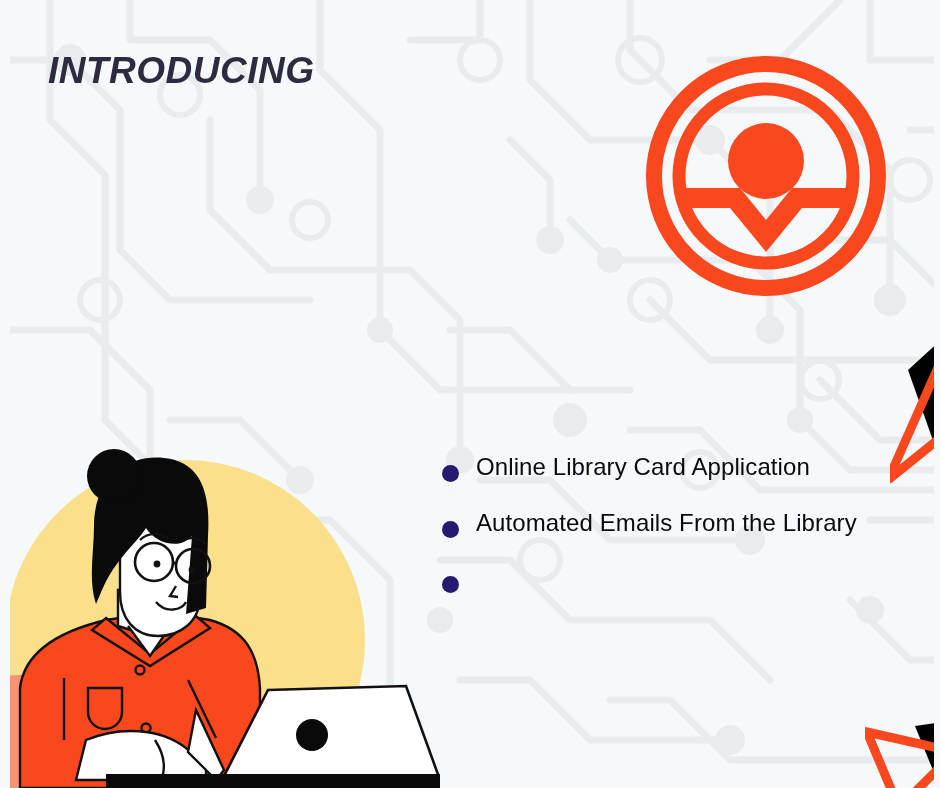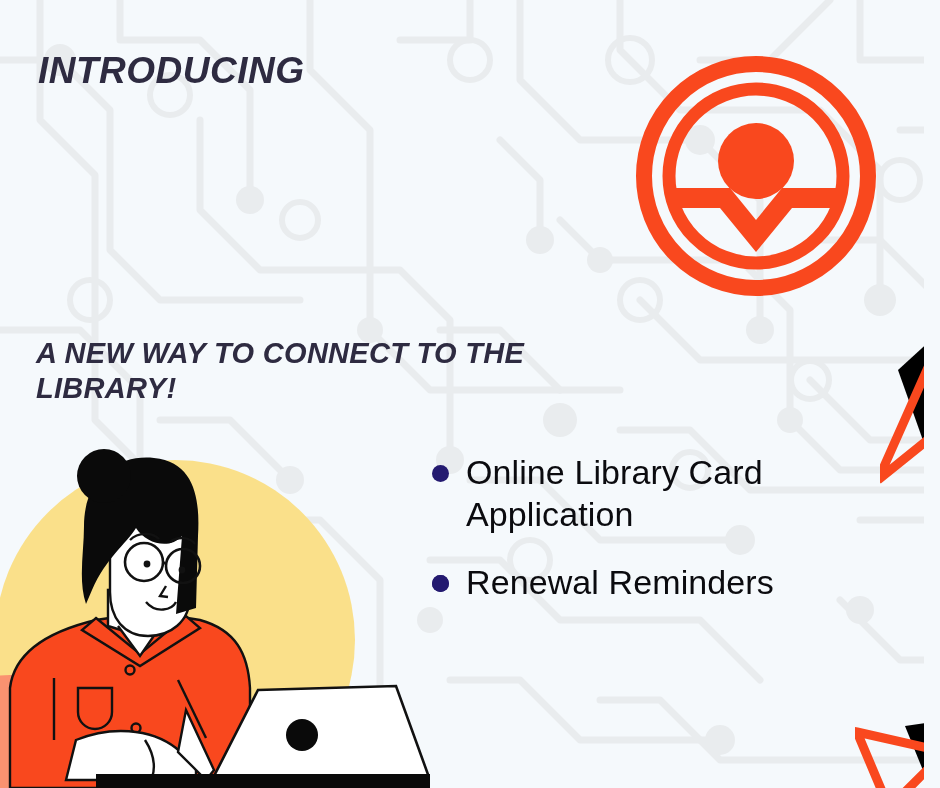--- a/index.html
+++ b/index.html
@@ -4,20 +4,21 @@
 <style>
   html,body{margin:0;padding:0;}
   body{
     width:940px;height:788px;overflow:hidden;
     font-family:"Liberation Sans",sans-serif;
     background:#f5f9fc;
   }
   #poster{
     position:relative;width:924px;height:788px;overflow:hidden;
     background:#f5f9fc;
+    margin-left:10px;
   }
   #circuit-bg{position:absolute;left:0;top:0;width:940px;height:788px;}
 
   
   .deco-svg{position:absolute;pointer-events:none;}
   #deco-right{left:880px;top:330px;}
   #deco-bottom-right{left:855px;top:700px;}
 
   
   #logo-mark{position:absolute;left:636px;top:56px;width:240px;height:240px;}
@@ -43,21 +44,21 @@
     text-transform:uppercase;
   }
 
   
   #feature-list{
     position:absolute;left:430px;top:452px;width:420px;
     list-style:none;margin:0;padding:0;
   }
   .feature-item{
     position:relative;padding-left:36px;margin-bottom:26px;
-    font-size:34px;line-height:1.23;color:#0b0b0f;
+    font-size:24px;line-height:1.23;color:#0b0b0f;
     font-weight:400;letter-spacing:0.1px;
   }
   .feature-item:last-child{margin-bottom:0;}
   .feature-bullet{
     position:absolute;left:2px;top:13px;
     width:17px;height:17px;border-radius:50%;
     background:#241a70;
   }
 
   
@@ -148,33 +149,32 @@
   </svg>
 
   <svg id="logo-mark" viewBox="0 0 240 240" xmlns="http://www.w3.org/2000/svg">
     <circle cx="120" cy="120" r="112" fill="none" stroke="#f9481e" stroke-width="16"></circle>
     <circle cx="120" cy="120" r="87" fill="none" stroke="#f9481e" stroke-width="13"></circle>
     <circle cx="120" cy="105" r="38" fill="#f9481e"></circle>
     <path d="M36 132 L94 132 L120 164 L146 132 L204 132 L204 152 L156 152 L120 196 L84 152 L36 152 Z" fill="#f9481e"></path>
   </svg>
 
   <div id="intro-kicker">INTRODUCING</div>
-  <div id="subtitle">A new way to connect to the library!</div>
 
   <ul id="feature-list">
     <li class="feature-item">
       <span class="feature-bullet"></span>
       <span>Online Library Card Application</span>
     </li>
     <li class="feature-item">
       <span class="feature-bullet"></span>
+      <span>Automated Emails From the Library</span>
     </li>
     <li class="feature-item">
       <span class="feature-bullet"></span>
-      <span>Renewal Reminders</span>
     </li>
   </ul>
 
   <svg id="illustration" viewBox="0 0 430 348" xmlns="http://www.w3.org/2000/svg">
 
     <circle cx="175" cy="200" r="180" fill="#fae08a"></circle>
 
     <circle cx="10" cy="340" r="105" fill="#fa9270"></circle>
 
     <path d="M10 348 L10 248 C14 214 46 192 96 180 L150 172 L200 180 C236 190 248 214 250 248 L250 348 Z" fill="#f9481e" stroke="#111111" stroke-width="2.4"></path>

